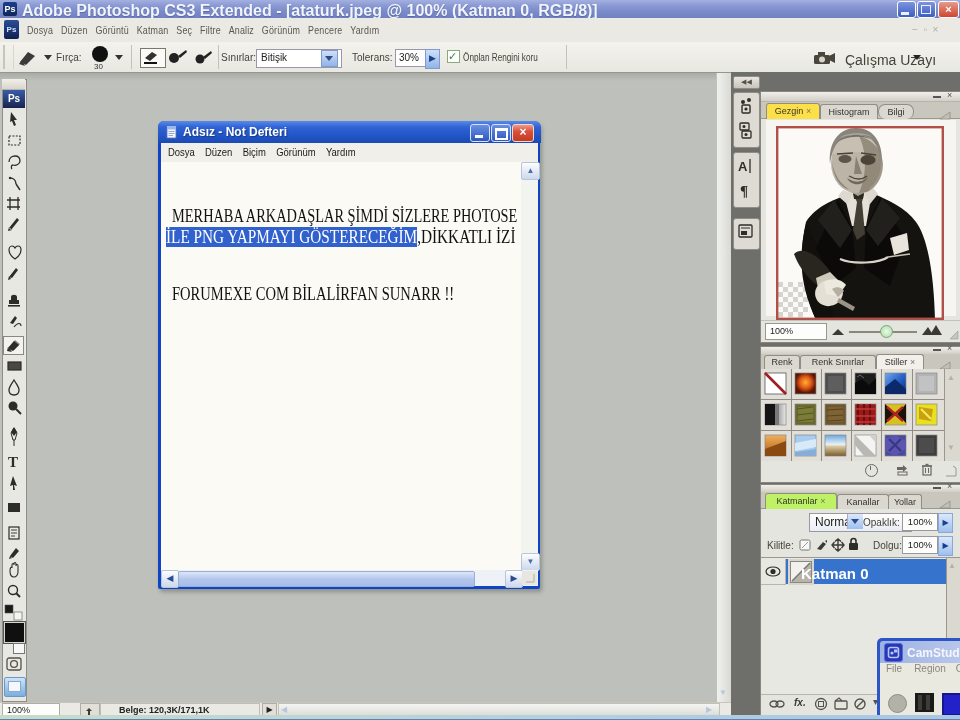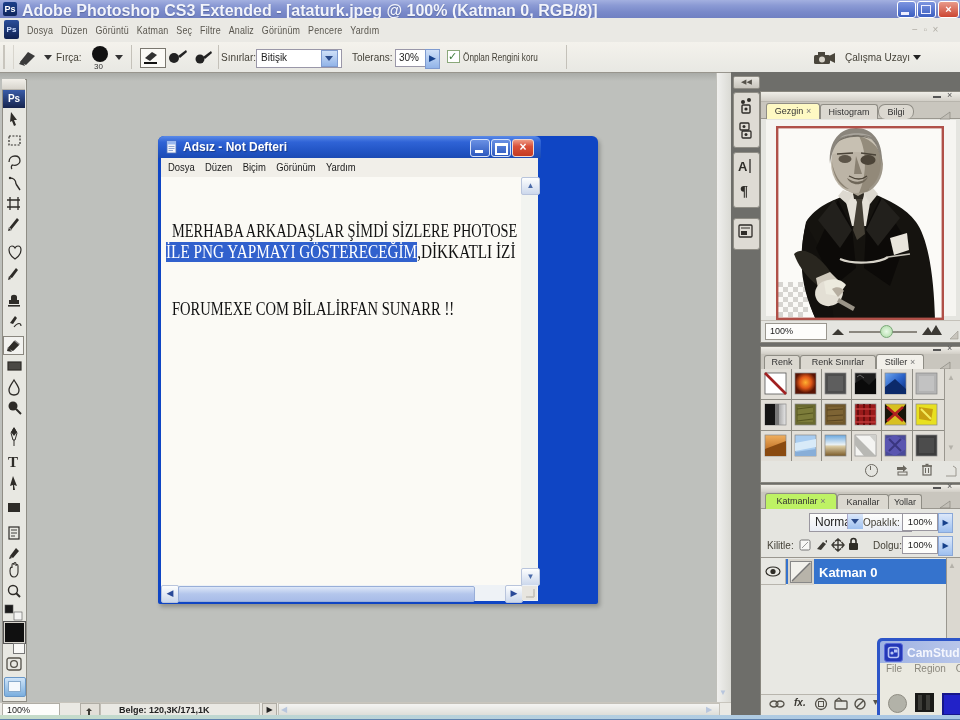--- a/index.html
+++ b/index.html
@@ -68,21 +68,21 @@
       <div style="color:#3a7a3a;font-size:11px;line-height:10px;margin-left:0px;">✓</div>
     </div>
 <div class="abs" style="left:463px;top:52px;font-size:10px;color:#454238;transform:scaleX(0.82);transform-origin:0 0;white-space:nowrap;">Önplan Rengini koru</div>
 <div class="abs" style="left:566px;top:45px;width:1px;height:24px;background:#c4c1b9;"></div>
 <svg class="abs" style="left:812px;top:50px;" width="24" height="16" viewBox="0 0 24 16">
       <rect x="2" y="5" width="16" height="9" rx="1.5" fill="#4a463c"></rect>
       <rect x="6" y="2" width="7" height="4" fill="#4a463c"></rect>
       <circle cx="10" cy="9.5" r="3" fill="#d8d4ca"></circle>
       <path d="M17 6 L23 3 L23 13 L17 10 Z" fill="#4a463c"></path>
     </svg>
-<div class="abs" style="left:845px;top:52px;font-size:10px;color:#454238;">Çalışma Uzayı</div>
+<div class="abs" style="left:845px;top:52px;font-size:14px;color:#454238;">Çalışma Uzayı</div>
 <div class="abs" style="left:913px;top:55px;width:0;height:0;border-left:4px solid transparent;border-right:4px solid transparent;border-top:5px solid #222;"></div>
 
 <div class="abs" style="left:0;top:73px;width:960px;height:8px;background:linear-gradient(#a9aba7,#bec0bc);"></div>
 
 <div id="toolbar" class="abs" style="left:2px;top:79px;width:23px;height:621px;background:#e8e8e2;border:1px solid #8f8d85;"></div>
 <div class="abs" style="left:2px;top:79px;width:23px;height:10px;background:linear-gradient(#f2f0ea,#d8d5cd);border-bottom:1px solid #b8b5ad;"></div>
 <div class="abs" style="left:3px;top:90px;width:22px;height:18px;background:linear-gradient(#3a5ca8,#16244e);color:#fff;font-size:10px;font-weight:bold;text-align:center;line-height:18px;">Ps</div>
 
 <svg class="abs" style="left:3px;top:108px;" width="22" height="490" viewBox="0 0 22 490">
   <g fill="#2e2c28" stroke="#2e2c28">
@@ -153,21 +153,21 @@
 <div class="abs" style="left:4px;top:622px;width:19px;height:19px;background:#101010;border:1px solid #d8d5cd;outline:1px solid #555;"></div>
 <div class="abs" style="left:13px;top:643px;width:10px;height:9px;background:#f8f8f6;border:1px solid #777;"></div>
 <svg class="abs" style="left:5px;top:656px;" width="18" height="16">
       <rect x="2" y="2" width="14" height="12" rx="2" fill="none" stroke="#55524a" stroke-width="1.3"></rect>
       <circle cx="9" cy="8" r="3.4" fill="none" stroke="#55524a" stroke-width="1.3"></circle>
     </svg>
 <div class="abs" style="left:4px;top:677px;width:20px;height:18px;background:linear-gradient(#cfe4f8,#7aaede);border:1px solid #6a98c8;border-radius:2px;">
       <div style="margin:3px;width:11px;height:9px;background:#f4f8fc;border:1px solid #88aacc;"></div>
     </div>
 
-<div id="notepad" class="abs" style="left:158px;top:136px;width:440px;height:468px;background:#0f45c4;border-radius:6px 6px 2px 2px;box-shadow:2px 3px 4px rgba(0,0,0,0.25);">
+<div id="notepad" class="abs" style="left:158px;top:121px;width:382px;height:468px;background:#0f45c4;border-radius:6px 6px 2px 2px;box-shadow:2px 3px 4px rgba(0,0,0,0.25);">
 
   <div class="abs" style="left:0;top:0;width:383px;height:22px;border-radius:6px 6px 0 0;background:linear-gradient(#5a8ae8 0%,#2f63d6 28%,#2154c4 70%,#1b4ab4 100%);"></div>
   <svg class="abs" style="left:7px;top:4px;" width="14" height="14" viewBox="0 0 14 14">
         <rect x="2" y="1" width="9" height="12" fill="#f4f6fb" stroke="#5577bb" stroke-width="0.8"></rect>
         <rect x="2" y="1" width="9" height="3.5" fill="#9ab8ee"></rect>
         <line x1="3.5" y1="6.5" x2="9.5" y2="6.5" stroke="#7a94c8" stroke-width="0.8"></line>
         <line x1="3.5" y1="8.5" x2="9.5" y2="8.5" stroke="#7a94c8" stroke-width="0.8"></line>
         <line x1="3.5" y1="10.5" x2="8" y2="10.5" stroke="#7a94c8" stroke-width="0.8"></line>
       </svg>
   <div class="abs" style="left:25px;top:4px;font-size:12px;font-weight:bold;color:#fff;text-shadow:1px 1px 1px #1a3a88;">Adsız - Not Defteri</div>
@@ -235,21 +235,21 @@
       <line x1="4" y1="6" x2="13" y2="6" stroke="#2e2c28"></line>
     </svg>
 
 <div id="nav" class="abs" style="left:760px;top:91px;width:200px;height:250px;background:#e5e5e0;border:1px solid #88867e;">
 
   <div class="abs" style="left:0;top:0;width:200px;height:9px;background:linear-gradient(#f0eee8,#d2cfc7);border-bottom:1px solid #b8b5ad;"></div>
   <div class="abs" style="left:172px;top:1px;width:8px;height:2px;background:#555;margin-top:3px;"></div>
   <div class="abs" style="left:186px;top:-2px;color:#555;font-size:9px;">×</div>
 
   <div class="abs" style="left:0;top:10px;width:200px;height:16px;background:#c9c6be;border-bottom:1px solid #9a978f;"></div>
-  <div class="tab" style="left:5px;top:11px;width:52px;height:15px;background:#fef9c3;line-height:15px;border-color:#8f8d85;">Gezgin <span style="color:#777;">×</span></div>
+  <div class="tab" style="left:5px;top:11px;width:52px;height:15px;background:#fde047;line-height:15px;border-color:#8f8d85;">Gezgin <span style="color:#777;">×</span></div>
   <div class="tab" style="left:59px;top:12px;width:56px;height:14px;background:#dbd8d0;line-height:14px;">Histogram</div>
   <div class="tab" style="left:117px;top:12px;width:34px;height:14px;background:#dbd8d0;line-height:14px;border-radius:7px;">Bilgi</div>
   <div class="abs" style="left:178px;top:14px;width:12px;height:9px;"><svg width="12" height="9">
           <path d="M1 8 L11 8 L11 1 Z" fill="#c2bfb7" stroke="#8a8880" stroke-width="0.7"></path>
         </svg></div>
 
   <div class="abs" style="left:5px;top:28px;width:190px;height:196px;background:#f6f5f1;"></div>
   <svg class="abs" style="left:15px;top:34px;" width="168" height="194" viewBox="0 0 168 194">
     <rect x="0" y="0" width="168" height="194" fill="#fbfaf7"></rect>
 
@@ -538,21 +538,21 @@
   <div class="abs" style="left:24px;top:74px;width:161px;height:25px;background:#3573cd;"></div>
   <div class="abs" style="left:0;top:74px;width:24px;height:25px;background:#e8e8e3;border-right:1px solid #b8b5ad;border-bottom:1px solid #b8b5ad;"></div>
   <svg class="abs" style="left:4px;top:81px;" width="16" height="11">
         <ellipse cx="8" cy="5.5" rx="7" ry="4.5" fill="none" stroke="#2e2c26" stroke-width="1.2"></ellipse>
         <circle cx="8" cy="5.5" r="2.6" fill="#2e2c26"></circle>
       </svg>
   <div class="abs" style="left:29px;top:76px;width:20px;height:20px;background:#f2f1ec;border:1px solid #888;outline:2px solid #d8d5cd;"><svg width="20" height="20">
           <path d="M0 20 L20 0 L20 20 Z" fill="#b8b4aa"></path>
           <line x1="1" y1="19" x2="19" y2="1" stroke="#777" stroke-width="1.4"></line>
         </svg></div>
-  <div class="abs" style="left:58px;top:80px;font-size:13px;font-weight:bold;color:#fff;">Katman 0</div>
+  <div class="abs" style="left:40px;top:80px;font-size:15px;font-weight:bold;color:#fff;">Katman 0</div>
 
   <div class="abs" style="left:0;top:209px;width:200px;height:21px;background:#e5e5e0;border-top:1px solid #b8b5ad;"></div>
   <svg class="abs" style="left:8px;top:214px;" width="16" height="10">
         <ellipse cx="5" cy="5" rx="4" ry="3" fill="none" stroke="#55524a" stroke-width="1.3"></ellipse>
         <ellipse cx="11" cy="5" rx="4" ry="3" fill="none" stroke="#55524a" stroke-width="1.3"></ellipse>
       </svg>
   <div class="abs" style="left:33px;top:212px;font-size:10px;font-style:italic;font-weight:bold;color:#3c3a34;">fx.</div>
   <svg class="abs" style="left:53px;top:212px;" width="14" height="14">
         <circle cx="7" cy="7" r="5.5" fill="none" stroke="#55524a" stroke-width="1.3"></circle>
         <rect x="4.5" y="4.5" width="5" height="5" fill="none" stroke="#55524a"></rect>

